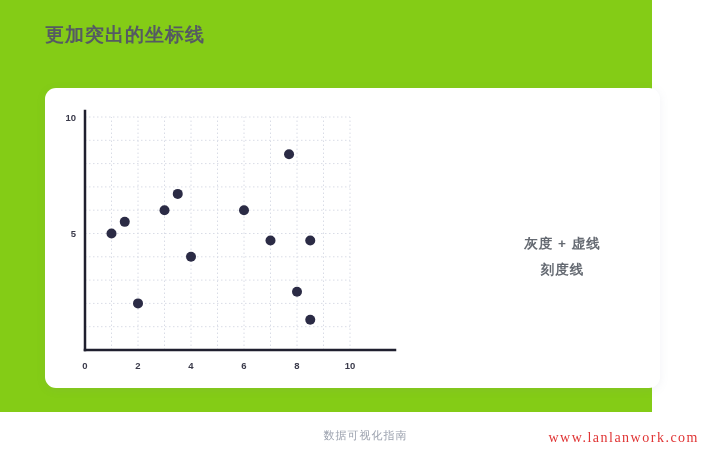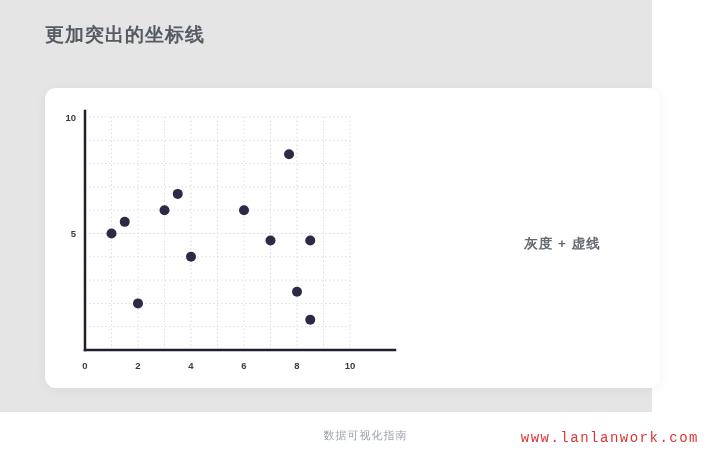--- a/index.html
+++ b/index.html
@@ -12,21 +12,21 @@
     background: #ffffff;
     font-family: "Liberation Sans", sans-serif;
     overflow: hidden;
   }
   .slide {
     position: absolute;
     left: 0;
     top: 0;
     width: 652px;
     height: 412px;
-    background: #e5e5e5;
+    background: #84cc16;
     text-decoration: underline;
   }
   .slide-title {
     position: absolute;
     left: 45px;
     top: 22px;
     font-size: 19px;
     font-weight: bold;
     color: #555a63;
     letter-spacing: 1px;
@@ -78,21 +78,21 @@
     text-align: center;
     font-size: 11px;
     color: #9aa0ad;
     letter-spacing: 1px;
     padding-left: 12px;
   }
   .watermark {
     position: absolute;
     right: 8px;
     top: 430px;
-    font-family: Liberation Mono, monospace;
+    font-family: Liberation Serif, serif;
     font-size: 14px;
     color: #e03434;
     letter-spacing: 1.5px;
     white-space: nowrap;
   }
   .tick-label {
     font-family: "Liberation Sans", sans-serif;
     font-size: 9.5px;
     font-weight: bold;
     fill: #3a3a4a;
@@ -159,20 +159,21 @@
             <circle cx="244.05" cy="66.27999999999997" r="5" fill="#2b2b45"></circle>
             <circle cx="252" cy="203.75" r="5" fill="#2b2b45"></circle>
             <circle cx="265.25" cy="152.49" r="5" fill="#2b2b45"></circle>
             <circle cx="265.25" cy="231.71" r="5" fill="#2b2b45"></circle>
           </g>
         </svg>
     </div>
 
     <div class="annotation">
       <div>灰度 + 虚线</div>
+      <div>刻度线</div>
     </div>
 
   </div>
 </div>
 
 <div class="footer-caption">数据可视化指南</div>
 
 <div class="watermark">www.lanlanwork.com</div>
 
 </body></html>

